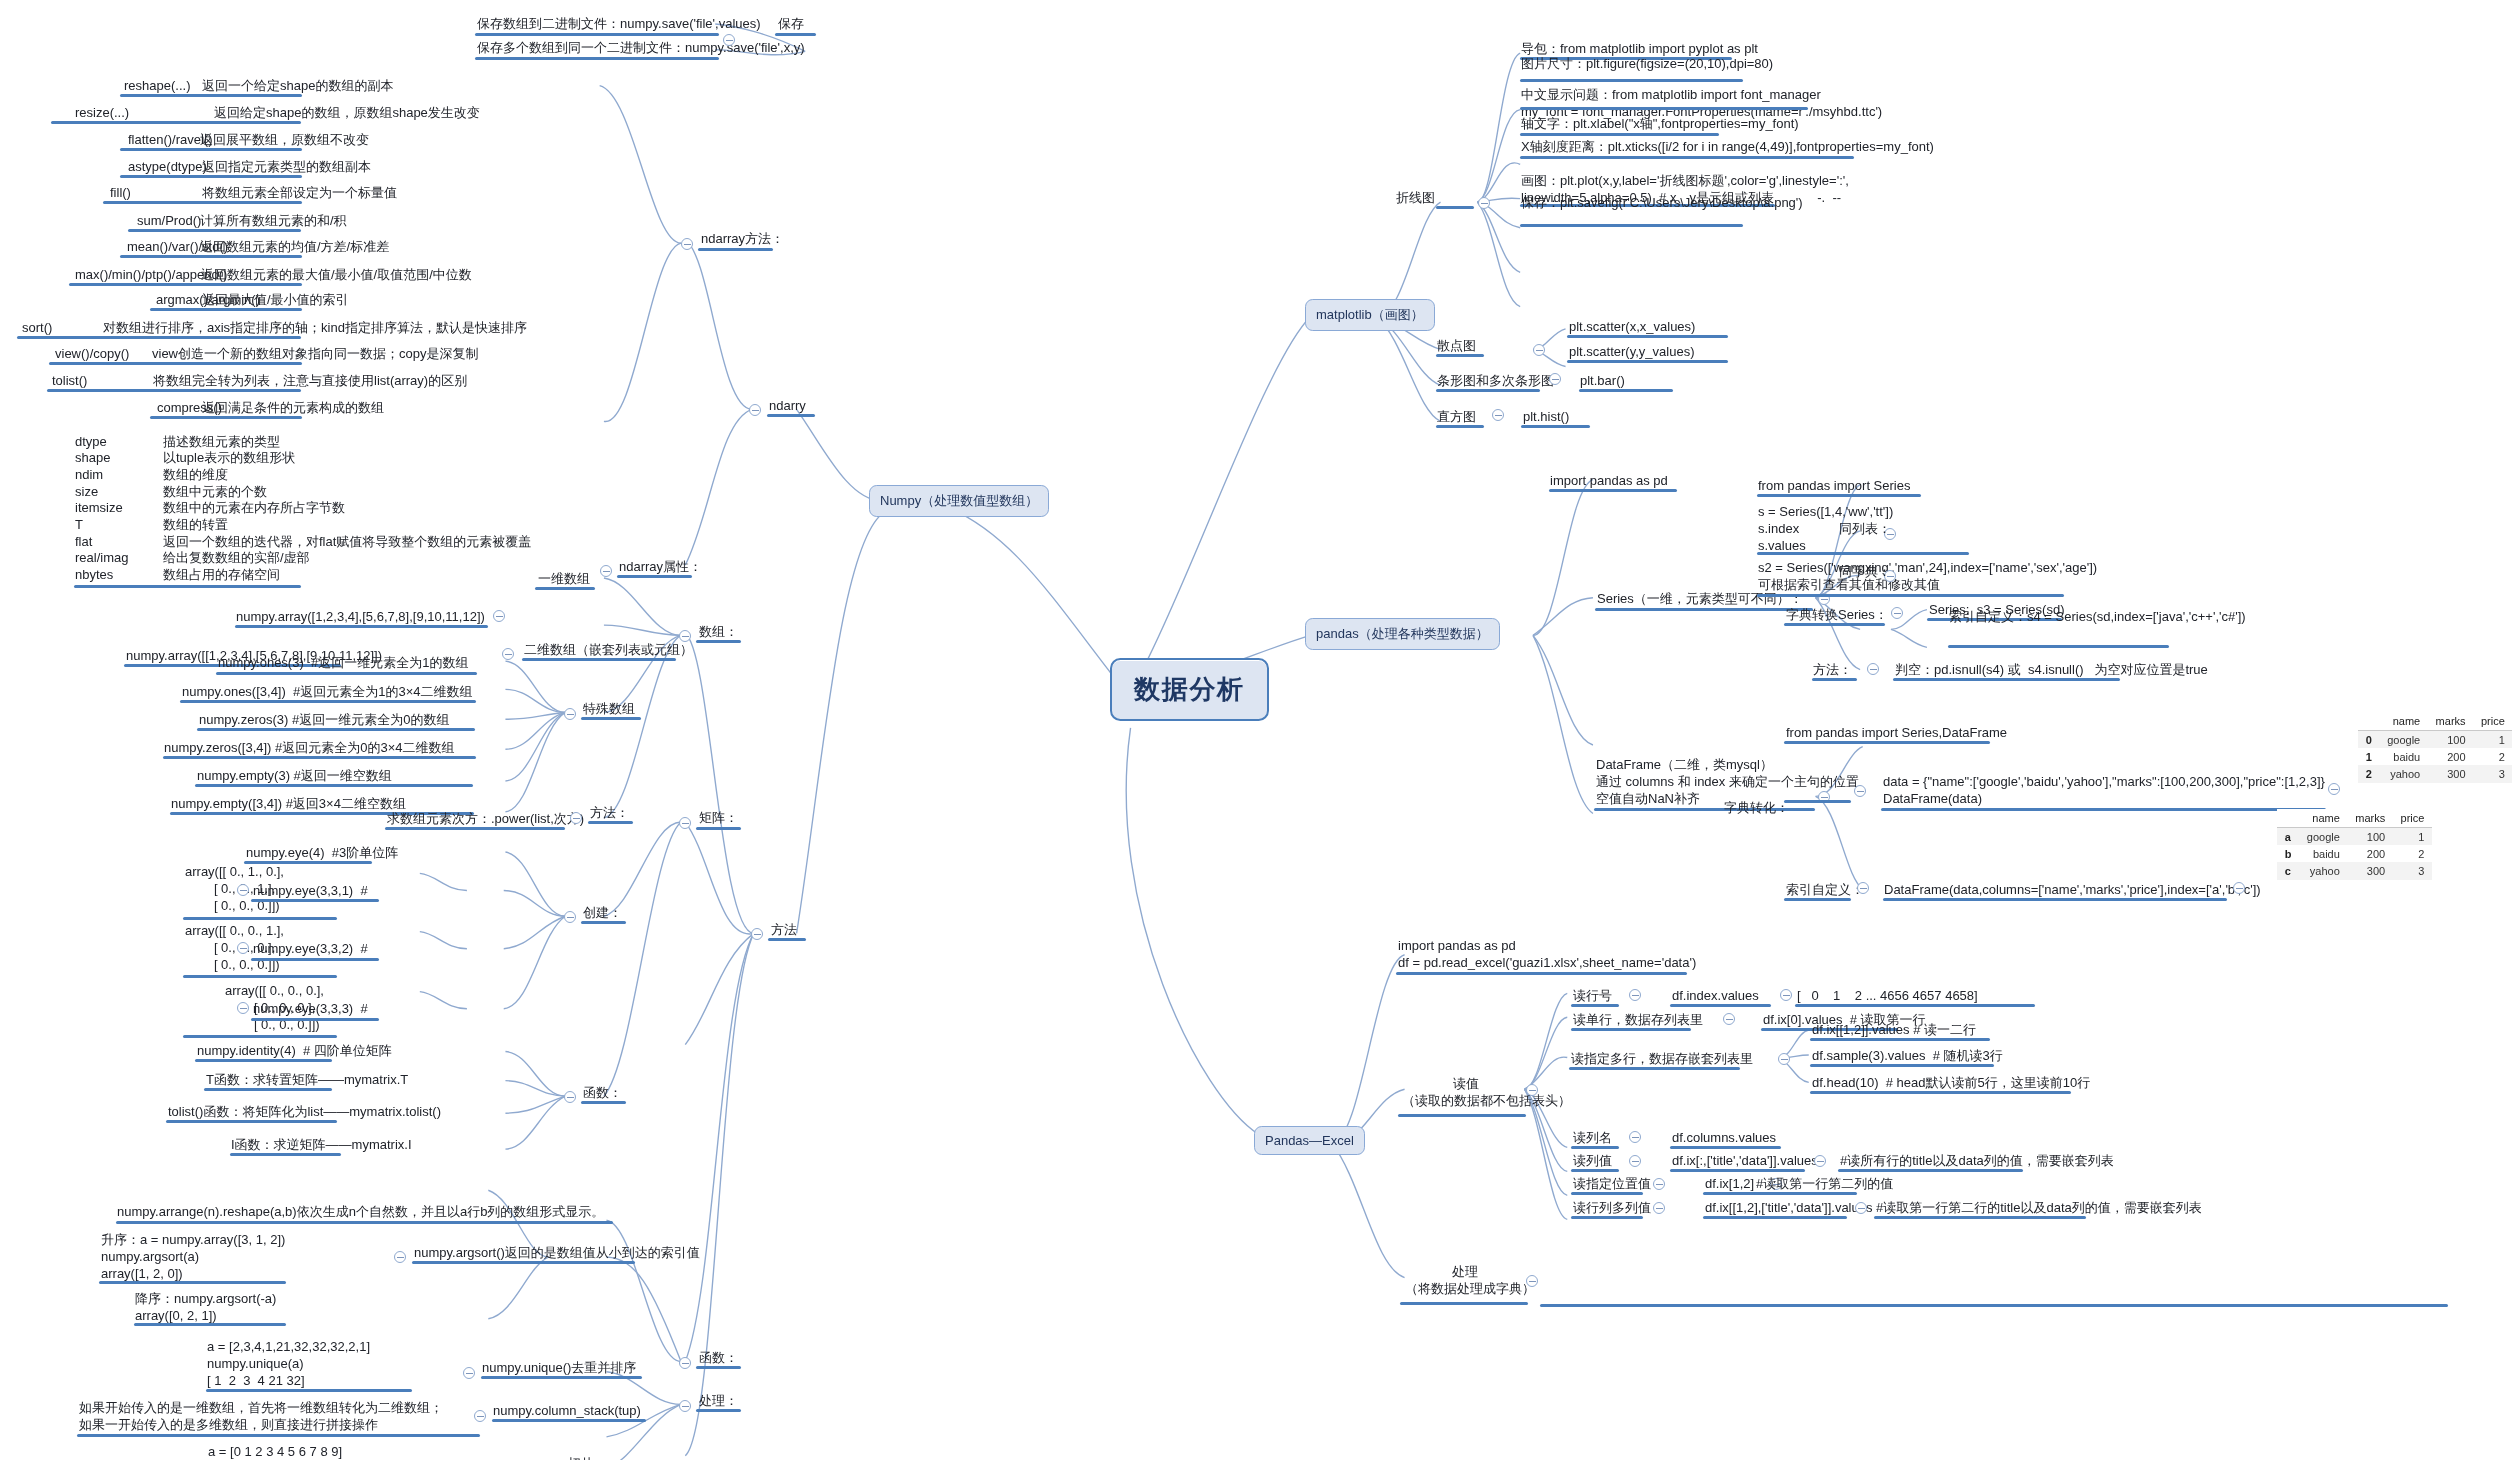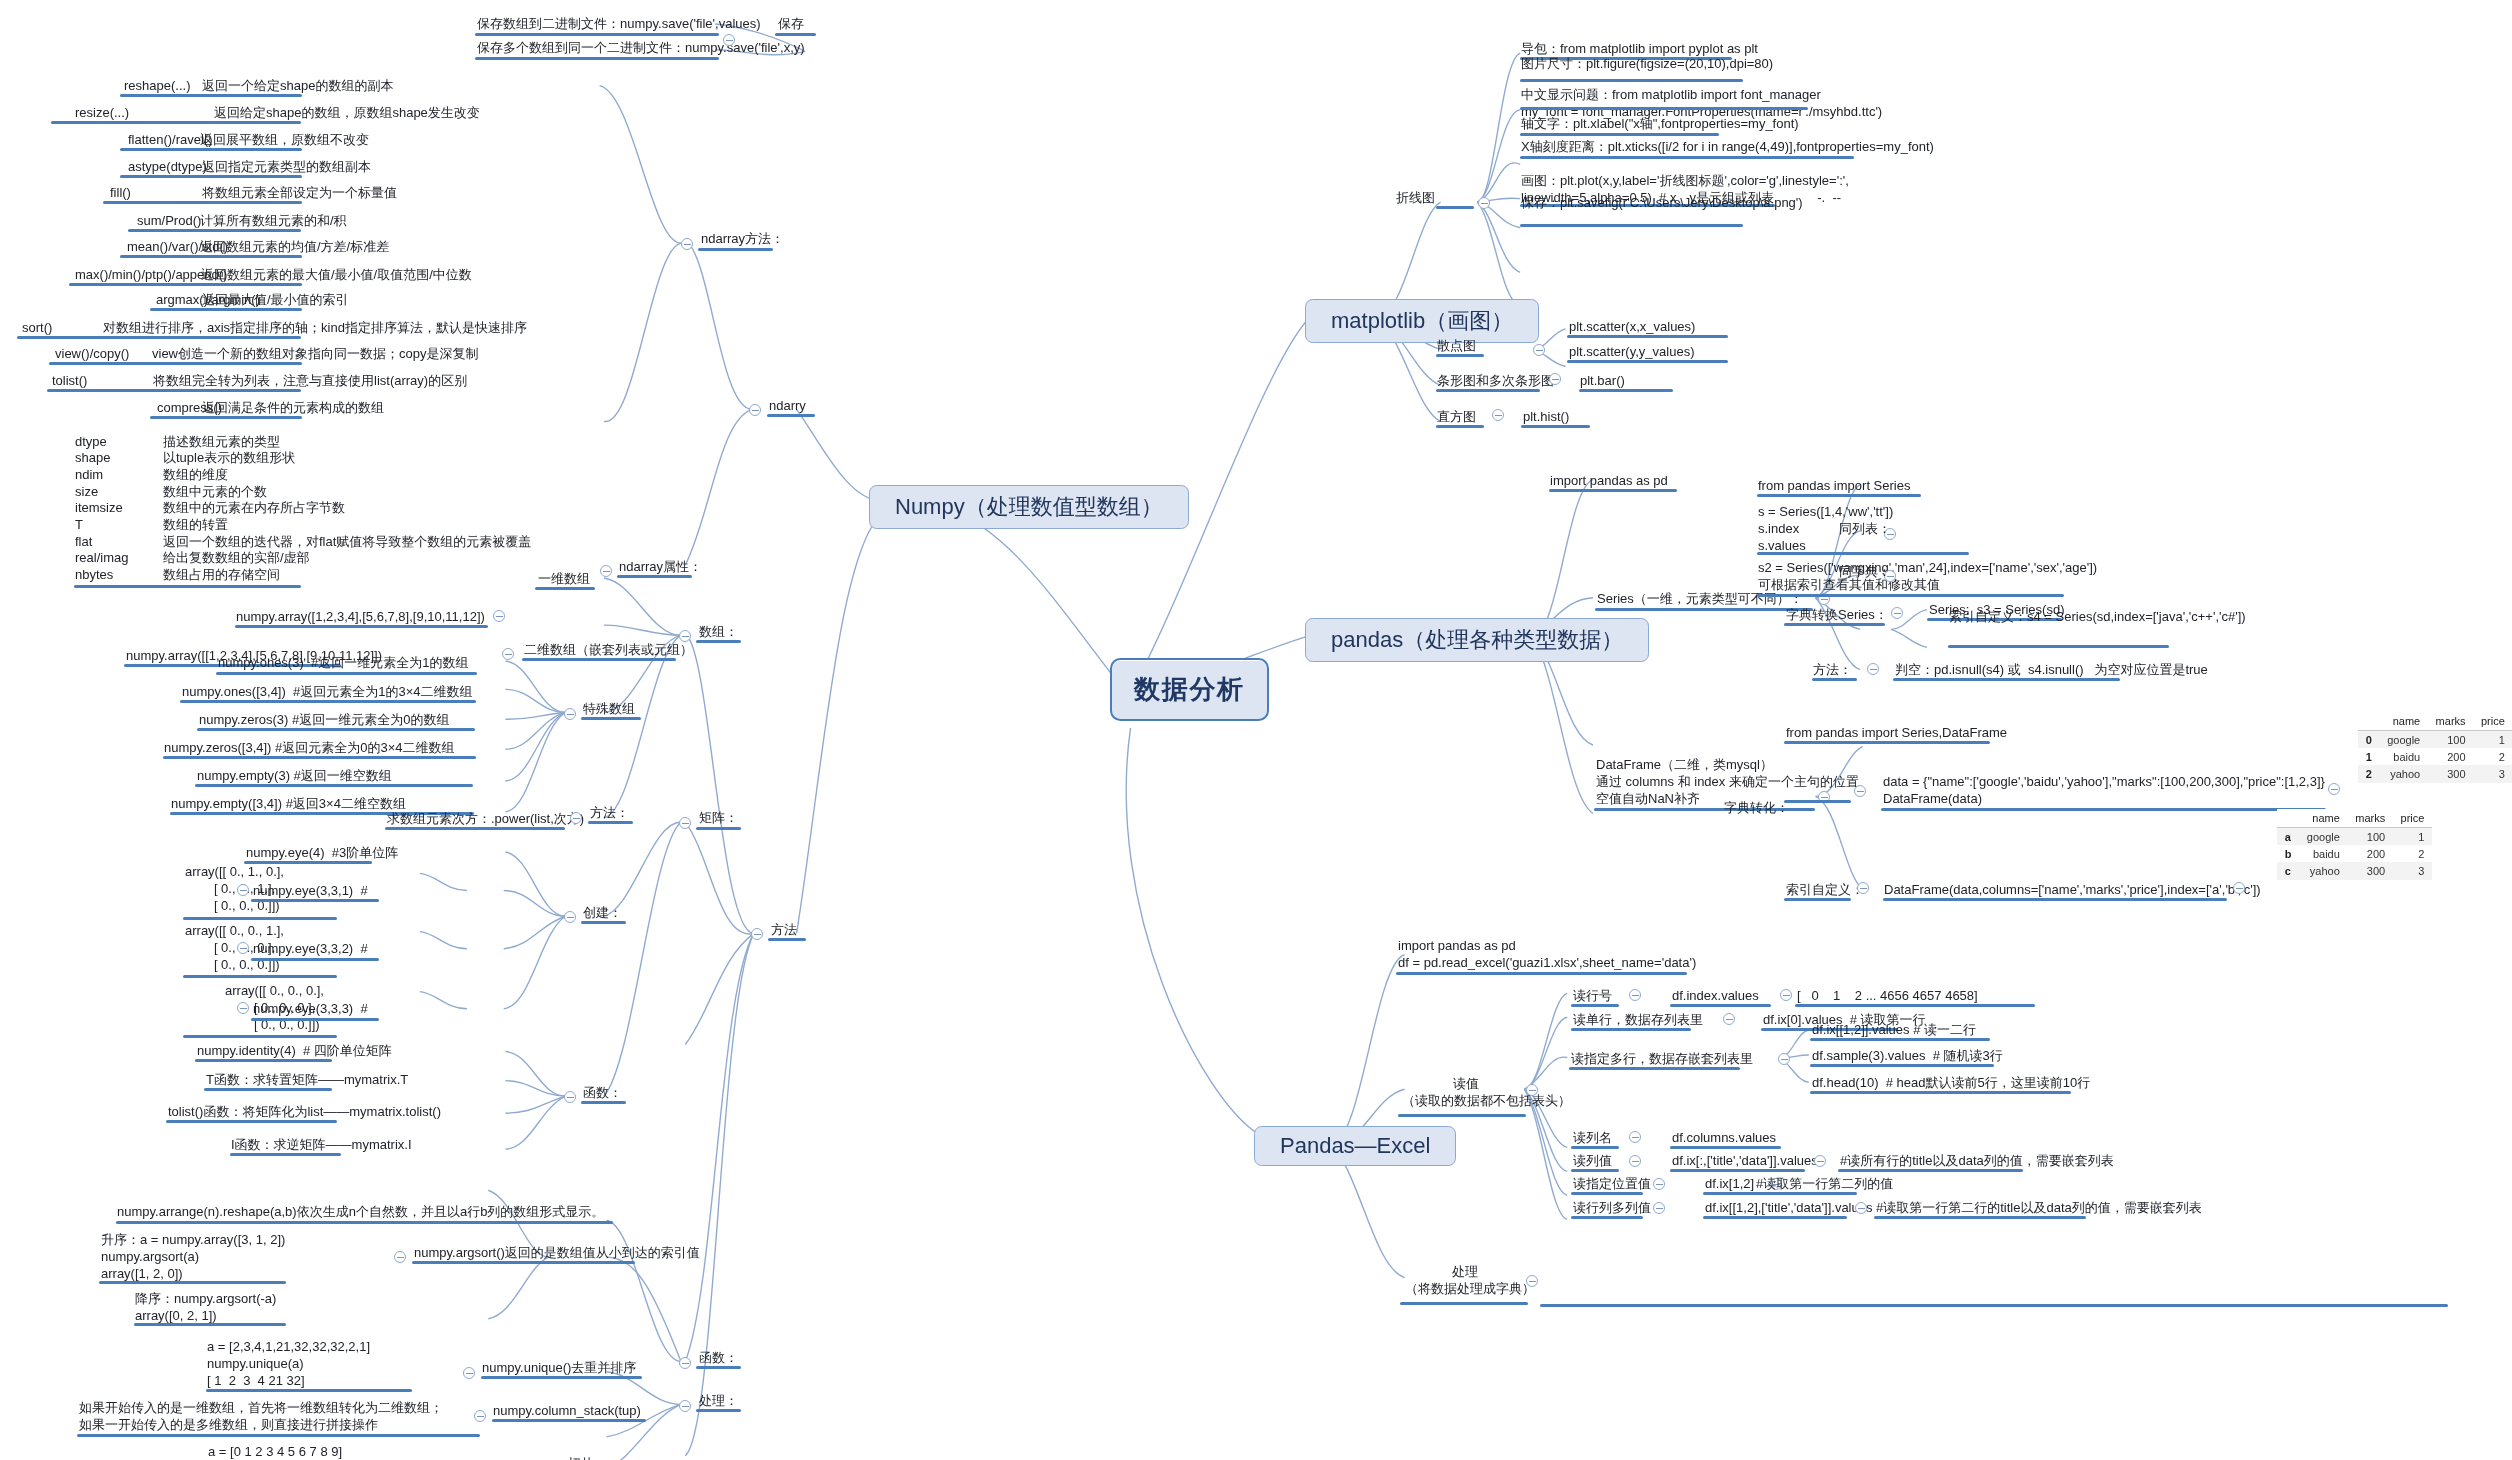--- a/index.html
+++ b/index.html
@@ -35,22 +35,22 @@
     letter-spacing:1.7px;
     box-shadow:0 0.9px 0 #fff inset;
   }
   
   .lvl1{
     position:absolute;
     background:#dde5f2;
     border:1.7px solid #8aa9d6;
     border-radius:7.7px;
     color:#22365c;
-    font-size:22px;
-    padding:6px 25px;
+    font-size:13px;
+    padding:6px 10px;
     white-space:nowrap;
   }
   
   .tog{
     position:absolute;
     width:12px;height:12px;border-radius:50%;
     border:0.9px solid #8fa9cf;background:#fff;
     box-sizing:border-box;
   }
   .tog:after{

